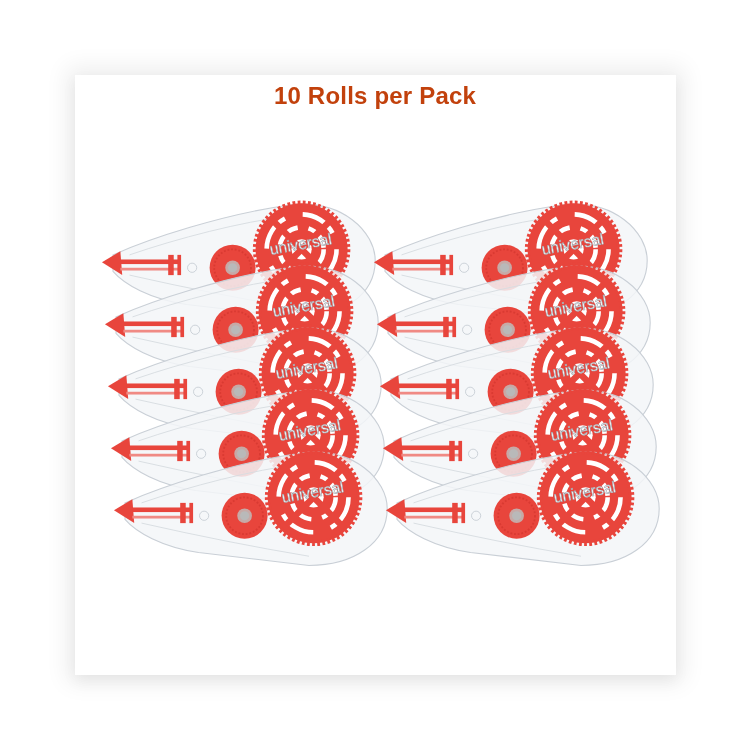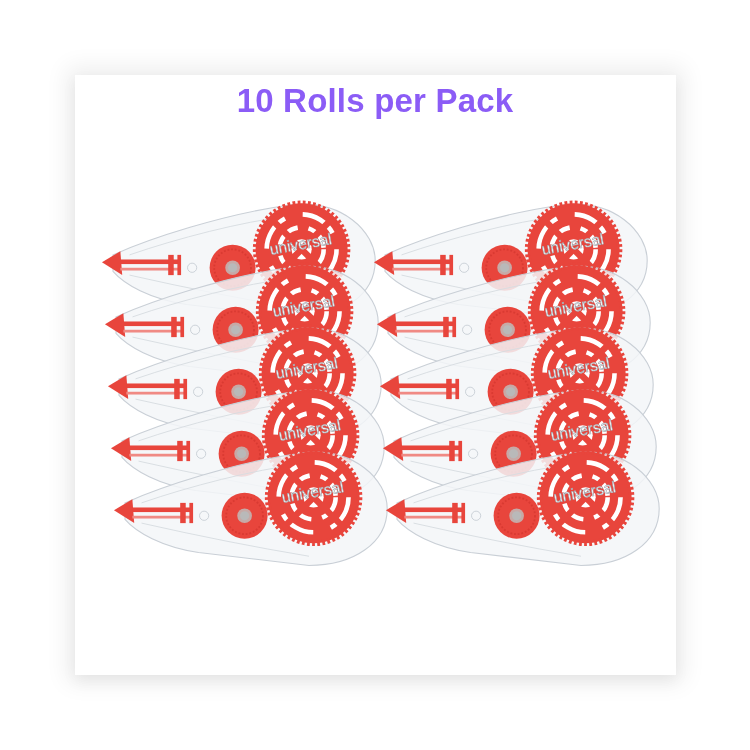--- a/index.html
+++ b/index.html
@@ -4,22 +4,22 @@
 <style>
   html, body { margin:0; padding:0; }
   body { width:750px; height:750px; background:#ffffff; position:relative; overflow:hidden; font-family:"Liberation Sans", sans-serif; }
   .card {
     position:absolute; left:75px; top:75px; width:601px; height:600px;
     background:#ffffff;
     box-shadow: 0 0 22px 8px rgba(0,0,0,0.07), 0 6px 14px rgba(0,0,0,0.05);
   }
   .title {
     position:absolute; left:0; top:82px; width:750px; text-align:center;
-    font-family:"Liberation Sans", sans-serif; font-weight:bold; font-size:33px;
-    color:#8b5cf6; letter-spacing:0.2px;
+    font-family:"Liberation Sans", sans-serif; font-weight:bold; font-size:24px;
+    color:#c2410c; letter-spacing:0.2px;
   }
   .art { position:absolute; left:0; top:0; }
 </style>
 </head>
 <body>
 
 <div class="card"></div>
 
 <div class="title">10 Rolls per Pack</div>
 

